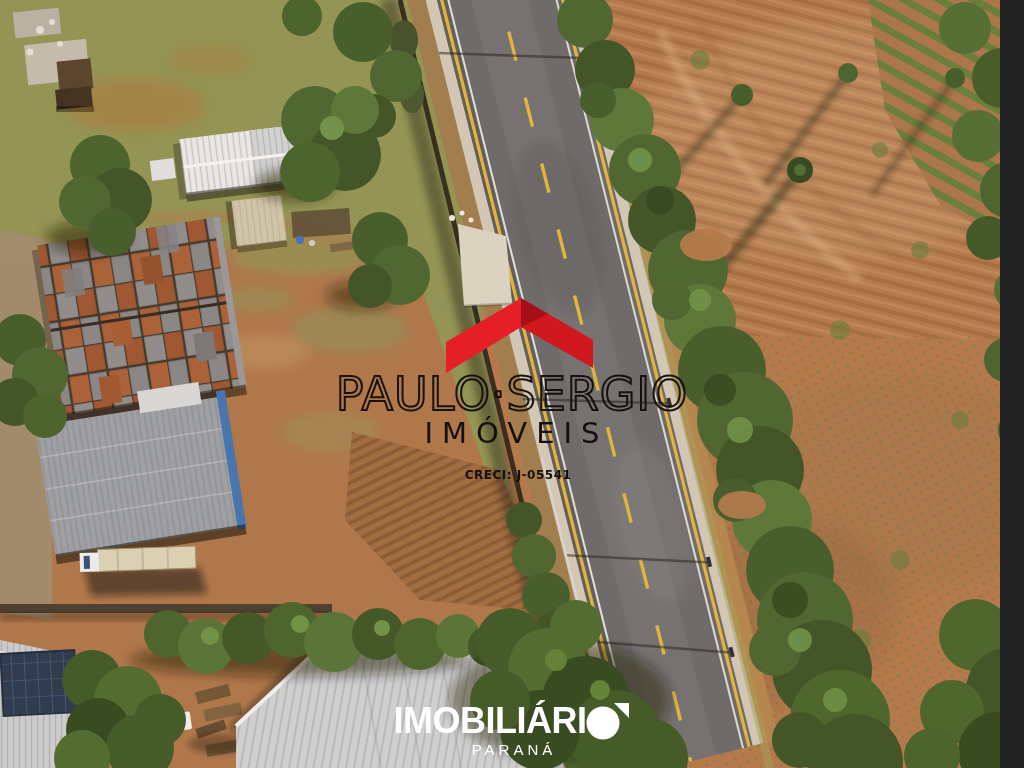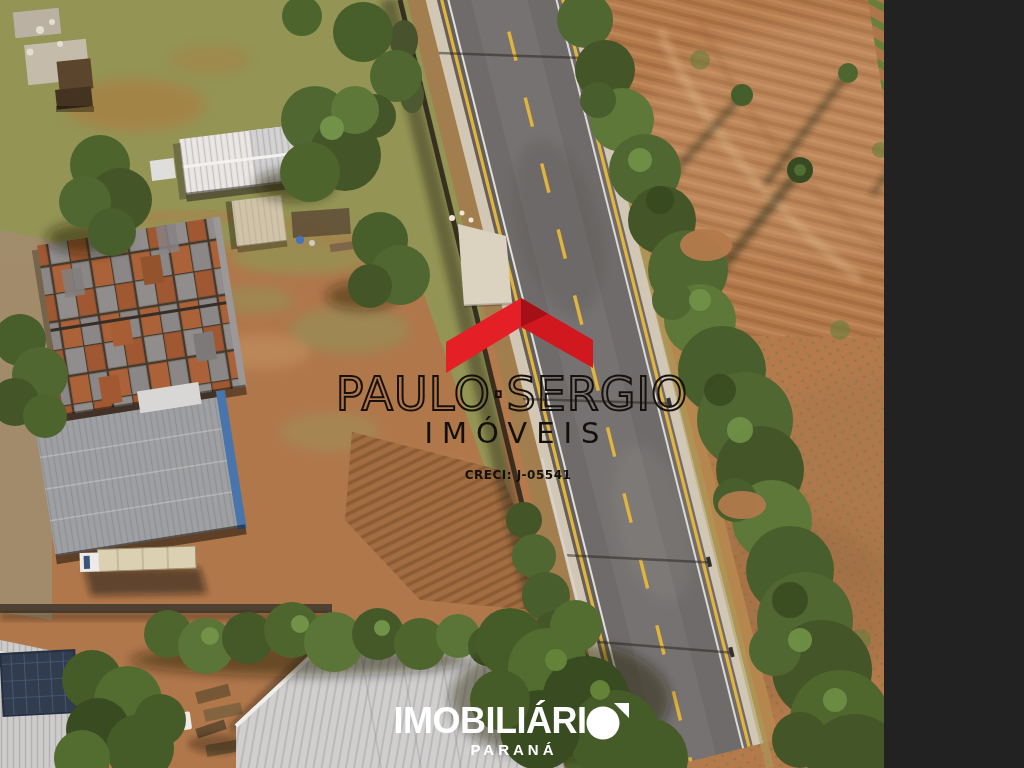--- a/index.html
+++ b/index.html
@@ -1,16 +1,16 @@
 <!DOCTYPE html>
 <html><head>
 <meta charset="utf-8">
 <style>
   html,body{margin:0;padding:0;background:#222;}
-  .stage{position:relative;width:884px;height:768px;overflow:hidden;
+  .stage{position:relative;width:1000px;height:768px;overflow:hidden;
          font-family:"DejaVu Sans",sans-serif;background:#a87a4e;}
   .scene{position:absolute;left:0;top:0;z-index:0;display:block;}
 
   
   .brand{position:absolute;left:0;top:296px;width:1024px;text-align:center;z-index:2;pointer-events:none;}
   .brand .roof{display:block;margin:0 auto;margin-left:440px;}
   .brand-name{margin-top:-10px;font-weight:400;font-size:46px;letter-spacing:1px;
               color:transparent;-webkit-text-stroke:2px #16110d;line-height:1.05;
               font-family:"DejaVu Sans",sans-serif;}
   @supports not (-webkit-text-stroke: 1px #000){ .brand-name{color:#16110d;} }
@@ -18,21 +18,21 @@
                   color:#141009;font-weight:400;}
   .brand-license{margin-top:18px;font-size:12px;letter-spacing:0.5px;color:#141009;font-weight:bold;padding-left:12px;}
 
   
   .footer{position:absolute;left:0;top:702px;width:1024px;text-align:center;z-index:3;pointer-events:none;}
   .footer-brand{font-family:"Liberation Sans","DejaVu Sans",sans-serif;font-weight:bold;
                 font-size:36px;letter-spacing:-0.5px;color:#ffffff;line-height:1.0;
                 display:flex;align-items:center;justify-content:center;gap:0;}
   .o-glyph{display:inline-block;width:44px;height:38px;}
   .footer-region{margin-top:1px;font-family:"Liberation Sans","DejaVu Sans",sans-serif;
-                 font-weight:bold;font-size:15px;letter-spacing:4px;padding-left:4px;color:#ffffff;}
+                 font-weight:normal;font-size:15px;letter-spacing:4px;padding-left:4px;color:#ffffff;}
 </style>
 </head>
 <body>
 
 <div class="stage">
 
 <svg class="scene" width="1024" height="768" viewBox="0 0 1024 768">
 <defs>
   <filter id="b3" x="-30%" y="-30%" width="160%" height="160%">
           <feGaussianBlur stdDeviation="3"></feGaussianBlur>

